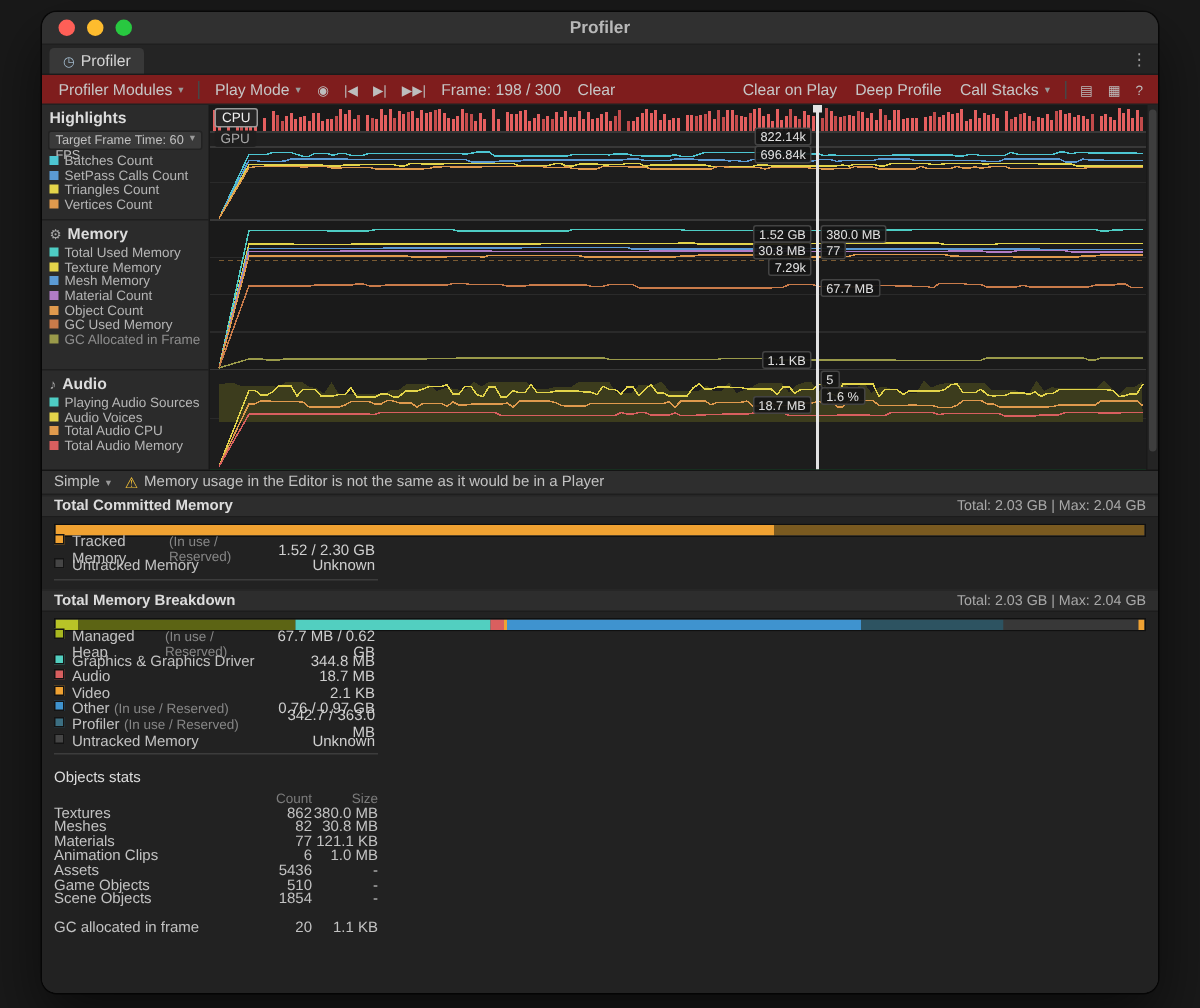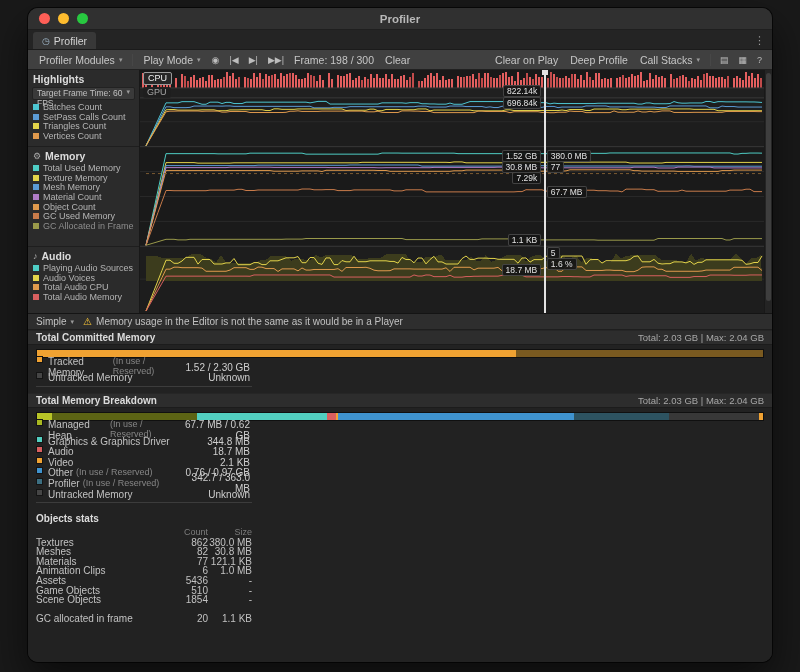--- a/index.html
+++ b/index.html
@@ -12,21 +12,21 @@
   .titlebar{height:22px;background:#303030;border-bottom:1px solid #1f1f1f;display:flex;align-items:center;position:relative;flex:0 0 auto}
   .lights{display:flex;gap:8px;margin-left:11px;z-index:2}
   .dot{width:11px;height:11px;border-radius:50%}
   .title{position:absolute;left:0;right:0;text-align:center;font-size:11.5px;font-weight:700;color:#b8b8b8}
   
   .tabbar{height:20px;background:#242424;display:flex;align-items:flex-end;padding-left:5px;border-bottom:1px solid #1b1b1b;position:relative;flex:0 0 auto}
   .tab{height:17px;background:#383838;border-radius:3px 3px 0 0;display:flex;align-items:center;gap:4px;padding:0 9px;font-size:10.5px;color:#d4d4d4}
   .tab-icon{font-size:9px;color:#9fb6c8}
   .tab-kebab{position:absolute;right:7px;top:3px;color:#9a9a9a;font-size:11px;line-height:14px}
   
-  .toolbar{height:20px;background:#404040;border-bottom:1px solid #212121;display:flex;align-items:center;font-size:10.5px;color:#c6c6c6;padding:0 6px;gap:2px;flex:0 0 auto;white-space:nowrap}
+  .toolbar{height:20px;background:#7f1d1d;border-bottom:1px solid #212121;display:flex;align-items:center;font-size:10.5px;color:#c6c6c6;padding:0 6px;gap:2px;flex:0 0 auto;white-space:nowrap}
   .tbtn{display:flex;align-items:center;gap:4px;padding:0 5px;height:16px;border-radius:2px}
   .caret{font-size:7px;color:#9a9a9a}
   .tsep{width:1px;height:12px;background:#474747;margin:0 3px}
   .ticon{font-size:9px;color:#bdbdbd;padding:0 4px}
   .spacer{flex:1}
   
   .charts-row{display:flex;height:244px;background:#1b1b1b;border-bottom:1px solid #141414;flex:0 0 auto}
   .sidebar{width:112px;background:#2b2b2b;border-right:1px solid #181818;display:flex;flex-direction:column;font-size:9px;color:#b5b5b5;flex:0 0 auto}
   .module{border-bottom:1px solid #1e1e1e;padding-top:2px;overflow:hidden}
   .m-high{height:77px}.m-mem{height:100px}.m-aud{flex:1;border-bottom:none}
@@ -59,21 +59,21 @@
   .sec-header{display:flex;align-items:center;justify-content:space-between;margin:0 -8px;padding:0 8px;background:#2d2d2d;border-top:1px solid #262626;border-bottom:1px solid #1c1c1c;height:15px}
   .sec-title{font-size:10px;font-weight:700;color:#dcdcdc}
   .sec-total{font-size:9.5px;color:#a8a8a8}
   .mem-bar{display:flex;height:9px;margin:4px 0;border:1px solid #101010;background:#3a3a3a;overflow:hidden}
   .legend-row{display:flex;align-items:center;height:10.6px}
   .sw7{width:7px;height:7px;border:1px solid #141414;margin-right:5px;flex:0 0 auto}
   .legend-left{display:flex;width:140px}
   .legend-suffix{color:#868686;font-size:9px;margin-left:3px}
   .legend-val{width:74px;text-align:right;color:#cfcfcf}
   .divider{width:216px;border-top:1px solid #3c3c3c;margin:3px 0 6px}
-  .stats-title{font-size:10px;font-weight:700;color:#dcdcdc;margin:10px 0 2px}
+  .stats-title{font-size:10px;font-weight:400;color:#dcdcdc;margin:10px 0 2px}
   .srow{display:flex;align-items:center;height:9.6px}
   .srow.header{color:#7c7c7c;font-size:9px;height:11px}
   .sname{width:130px}
   .scount{width:42px;text-align:right}
   .ssize{width:44px;text-align:right}
   .gc-gap{height:9px}
 </style>
 </head>
 <body>
 

